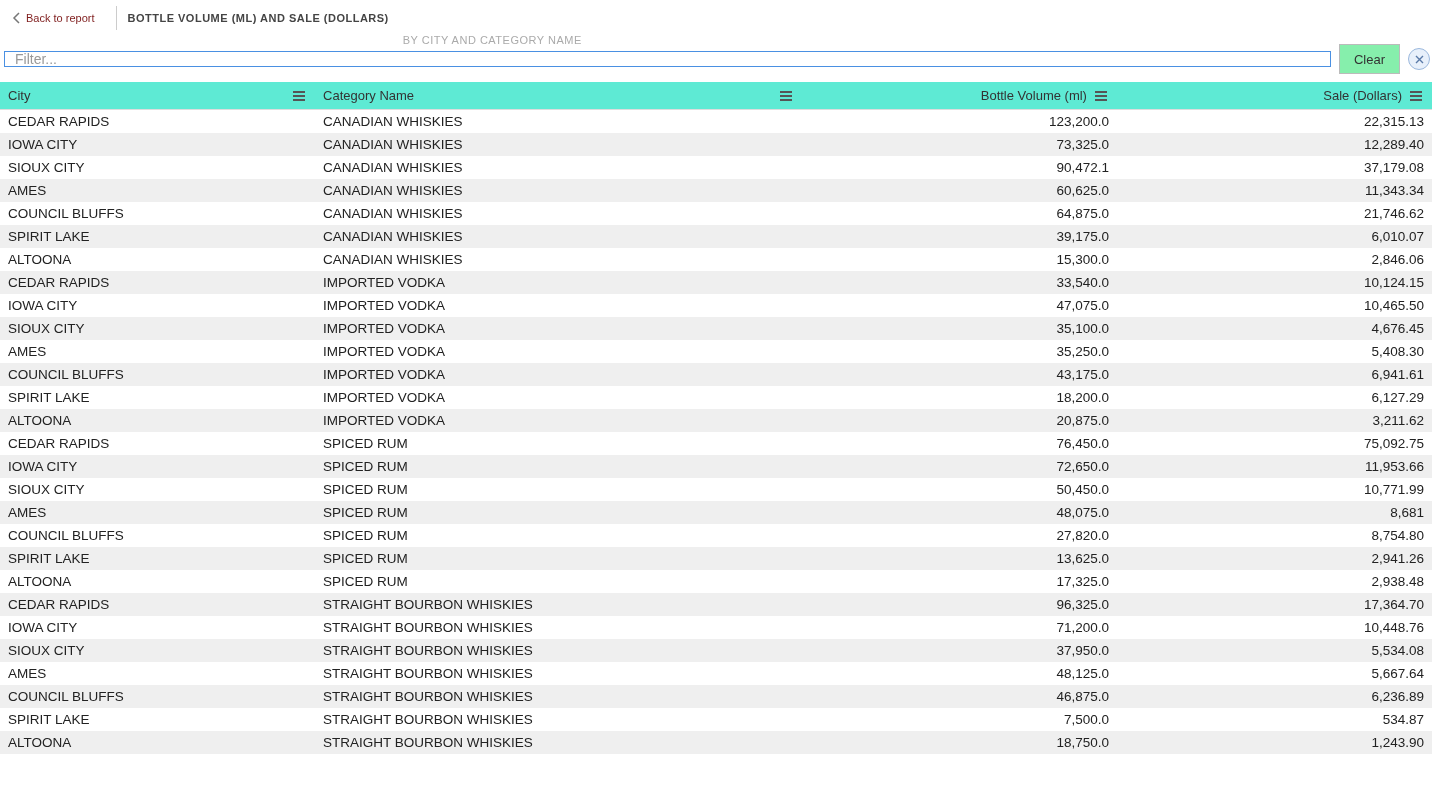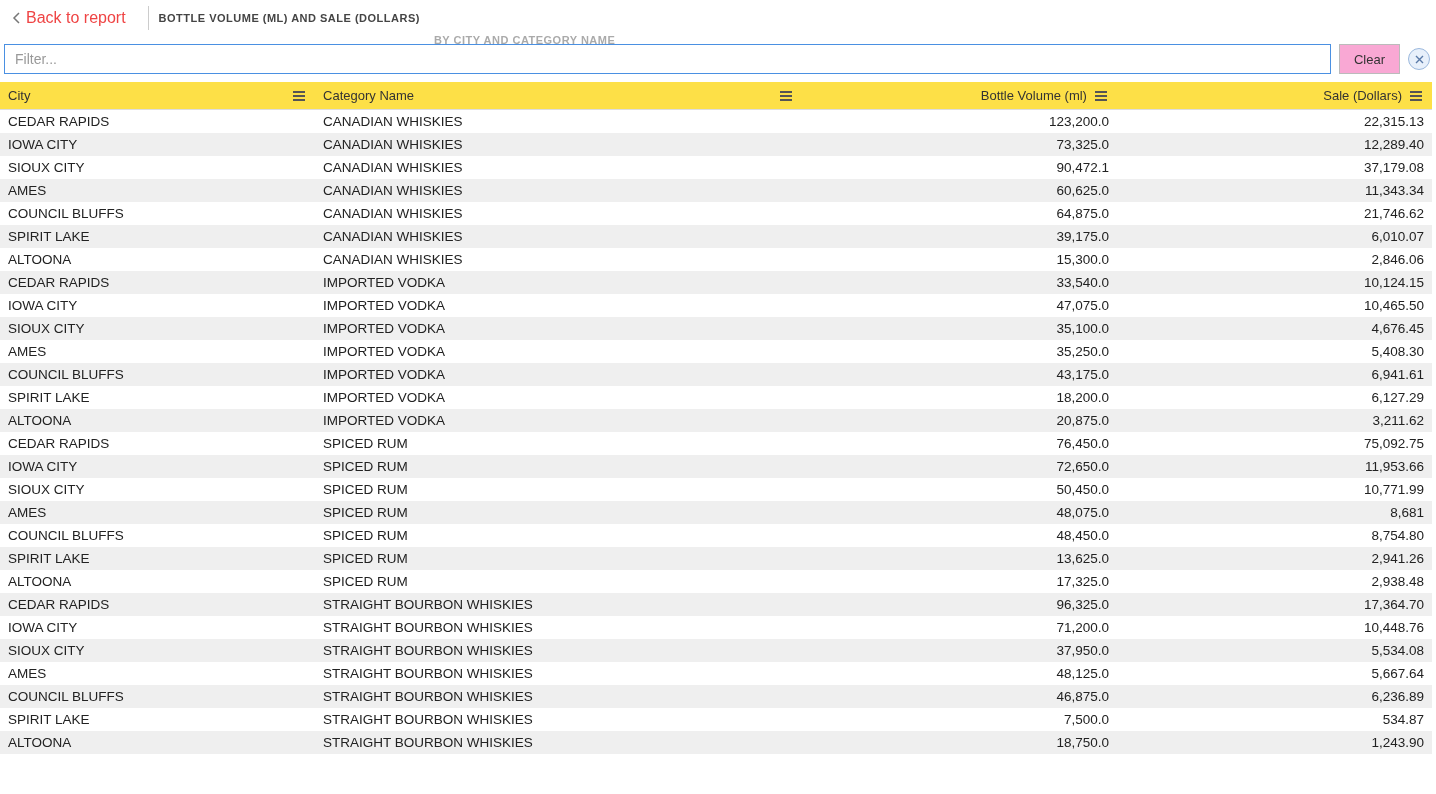--- a/index.html
+++ b/index.html
@@ -23,22 +23,22 @@
   .topbar {
     display: flex;
     align-items: center;
     height: 36px;
     padding: 0 8px;
     border-bottom: 0;
   }
   .back-link {
     display: flex;
     align-items: center;
-    color: #ef4444;
-    font-size: 16px;
+    color: #7f1d1d;
+    font-size: 11px;
     padding: 4px 12px 4px 4px;
     cursor: pointer;
     user-select: none;
   }
   .back-link svg { margin-right: 4px; }
   .vbar {
     width: 1px;
     height: 24px;
     background: #ccc;
     margin: 0 10px;
@@ -46,48 +46,48 @@
   .title-main {
     font-size: 11px;
     font-weight: 600;
     letter-spacing: 0.5px;
     color: #444;
     text-transform: uppercase;
     margin-right: 14px;
   }
   .title-sub {
     font-size: 11px;
-    font-weight: 700;
+    font-weight: 400;
     letter-spacing: 0.5px;
     color: #aaa;
     text-transform: uppercase;
     margin-top: 43px;
   }
   
   .filter-row {
     display: flex;
     align-items: center;
     padding: 8px 6px 8px 4px;
     gap: 8px;
   }
   .filter-input {
     flex: 1;
-    height: 30px;
+    height: 16px;
     border: 1px solid #4a90e2;
     outline: none;
     padding: 0 10px;
     font-size: 14px;
     color: #333;
   }
   .filter-input::placeholder { color: #999; }
   .clear-btn {
     height: 30px;
     padding: 0 14px;
     border: 1px solid #bbb;
-    background: #f9a8d4;
+    background: #86efac;
     font-size: 13px;
     color: #333;
     cursor: pointer;
   }
   .close-btn {
     width: 22px;
     height: 22px;
     border-radius: 50%;
     border: 1px solid #9bb8dd;
     background: #e8f0fb;
@@ -112,21 +112,21 @@
     table-layout: fixed;
   }
   thead th {
     text-align: left;
     font-weight: 400;
     font-size: 13px;
     color: #333;
     padding: 6px 8px;
     position: relative;
     border-bottom: 1px solid #ddd;
-    background: #fde047;
+    background: #5eead4;
   }
   thead th.num { text-align: right; }
   thead th.num .col-label { margin-right: auto; margin-left: 0; }
   .col-head-inner {
     display: flex;
     align-items: center;
     justify-content: space-between;
   }
   thead th.num .col-head-inner { justify-content: flex-end; }
   thead th.num .col-label { flex: 1; text-align: right; }
@@ -351,21 +351,21 @@
           </tr>
           <tr class="alt">
             <td>AMES</td>
             <td>SPICED RUM</td>
             <td class="num">48,075.0</td>
             <td class="num">8,681</td>
           </tr>
           <tr>
             <td>COUNCIL BLUFFS</td>
             <td>SPICED RUM</td>
-            <td class="num">48,450.0</td>
+            <td class="num">27,820.0</td>
             <td class="num">8,754.80</td>
           </tr>
           <tr class="alt">
             <td>SPIRIT LAKE</td>
             <td>SPICED RUM</td>
             <td class="num">13,625.0</td>
             <td class="num">2,941.26</td>
           </tr>
           <tr>
             <td>ALTOONA</td>

